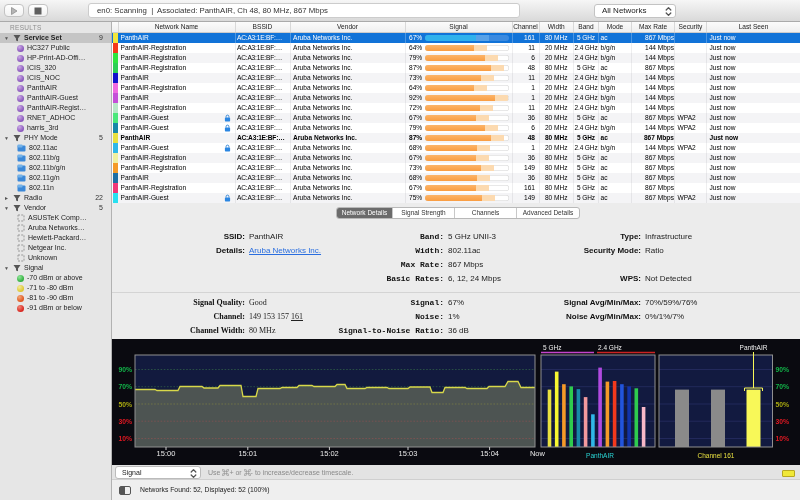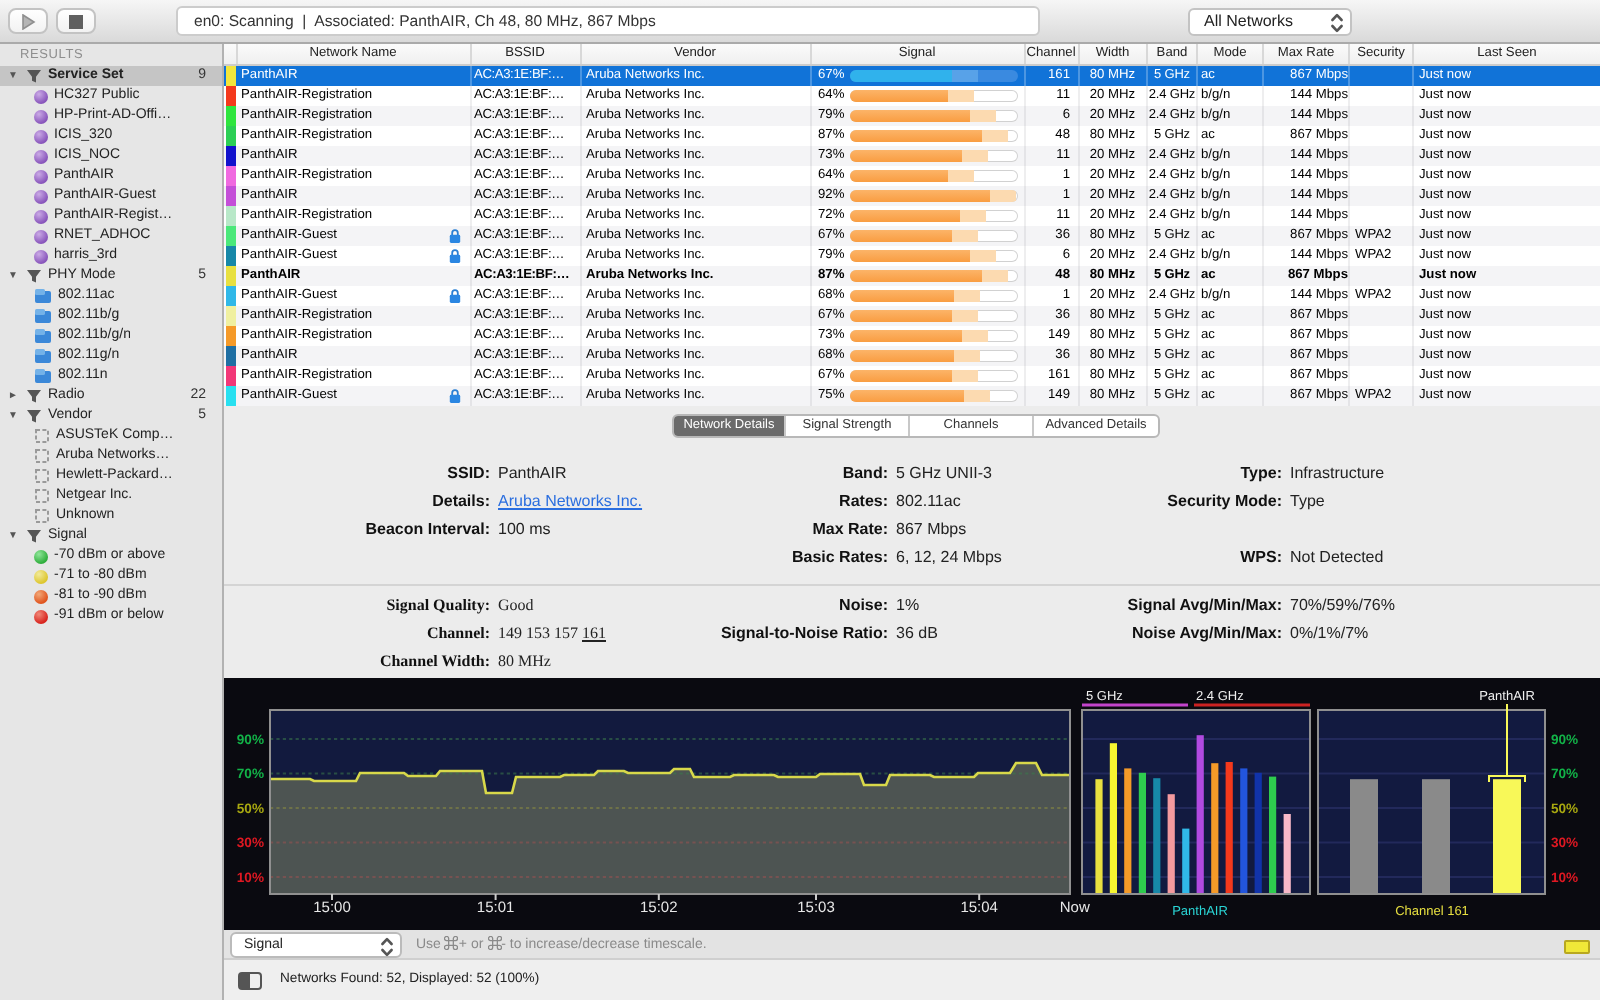--- a/index.html
+++ b/index.html
@@ -73,21 +73,21 @@
 #tabs div { font-size:6.5px; line-height:10.5px; color:#333; text-align:center; border-right:1px solid #c8c8c8; }
 #tabs div:last-child { border-right:none; }
 #tabs .on { background:#6b6b6b; color:#fff; }
 .dcol { position:absolute; font-size:8px; }
 .dr { height:14px; line-height:14px; white-space:nowrap; }
 .dl { font-weight:bold; color:#111; display:inline-block; text-align:right; }
 .dv { color:#222; padding-left:4px; }
 .lnk { color:#2a6edf; text-decoration:underline; }
 #dsep { position:absolute; left:0; top:89px; width:688px; height:1px; background:#d4d4d4; }
 .c1 .dl { width:133px; }
-.c2 .dl { width:127px; }
+.c2 .dl { width:127px;font-family:Liberation Mono, monospace; }
 .c3 .dl { width:129px; }
 
 #chart { position:absolute; left:112px; top:339px; }
 .ax { font-family:"Liberation Sans",sans-serif; font-size:6.5px; }
 .axb { font-family:"Liberation Sans",sans-serif; font-size:6.8px; font-weight:bold; }
 
 #ctl { position:absolute; left:112px; top:465px; width:688px; height:15px; background:#e3e3e3; border-bottom:1px solid #cfcfcf; }
 #sigdd { position:absolute; left:3px; top:1px; width:86px; height:13px; background:#fff; border:1px solid #bbb; border-radius:3px; font-size:7px; line-height:11.5px; color:#222; padding-left:6px; }
 
 #hint { position:absolute; left:96px; top:0; font-size:7px; line-height:15px; color:#8a8a8a; }
@@ -628,40 +628,40 @@
 <div id="det">
  <div id="tabs">
         <div class="on" style="width:56px">Network Details</div>
         <div style="width:62px">Signal Strength</div>
         <div style="width:62px">Channels</div>
         <div style="width:62px">Advanced Details</div>
       </div>
  <div class="dcol c1" style="left:0px; top:27px;">
         <div class="dr"><span class="dl">SSID:</span><span class="dv">PanthAIR</span></div>
         <div class="dr"><span class="dl">Details:</span><span class="dv"><span class="lnk">Aruba Networks Inc.</span></span></div>
-        <div class="dr"><span class="dl">Beacon Interval:</span><span class="dv">100 ms</span></div>
       </div>
  <div class="dcol c2" style="left:205px; top:27px;">
         <div class="dr"><span class="dl">Band:</span><span class="dv">5 GHz UNII-3</span></div>
-        <div class="dr"><span class="dl">Rates:</span><span class="dv">802.11ac</span></div>
+        <div class="dr"><span class="dl">Width:</span><span class="dv">802.11ac</span></div>
         <div class="dr"><span class="dl">Max Rate:</span><span class="dv">867 Mbps</span></div>
         <div class="dr"><span class="dl">Basic Rates:</span><span class="dv">6, 12, 24 Mbps</span></div>
       </div>
  <div class="dcol c3" style="left:400px; top:27px;">
         <div class="dr"><span class="dl">Type:</span><span class="dv">Infrastructure</span></div>
-        <div class="dr"><span class="dl">Security Mode:</span><span class="dv">Type</span></div>
+        <div class="dr"><span class="dl">Security Mode:</span><span class="dv">Ratio</span></div>
         <div class="dr"><span class="dl">&nbsp;</span><span class="dv">&nbsp;</span></div>
         <div class="dr"><span class="dl">WPS:</span><span class="dv">Not Detected</span></div>
       </div>
  <div class="dcol c1" style="left:0px; top:93px;font-family:Liberation Serif, serif;">
         <div class="dr"><span class="dl">Signal Quality:</span><span class="dv">Good</span></div>
         <div class="dr"><span class="dl">Channel:</span><span class="dv">149 153 157 <span style="text-decoration:underline">161</span></span></div>
         <div class="dr"><span class="dl">Channel Width:</span><span class="dv">80 MHz</span></div>
       </div>
  <div class="dcol c2" style="left:205px; top:93px;">
+        <div class="dr"><span class="dl">Signal:</span><span class="dv">67%</span></div>
         <div class="dr"><span class="dl">Noise:</span><span class="dv">1%</span></div>
         <div class="dr"><span class="dl">Signal-to-Noise Ratio:</span><span class="dv">36 dB</span></div>
       </div>
  <div class="dcol c3" style="left:400px; top:93px;">
         <div class="dr"><span class="dl">Signal Avg/Min/Max:</span><span class="dv">70%/59%/76%</span></div>
         <div class="dr"><span class="dl">Noise Avg/Min/Max:</span><span class="dv">0%/1%/7%</span></div>
       </div>
  <div id="dsep"></div>
 </div>
 <svg id="chart" width="688" height="126" viewBox="0 0 688 126">

